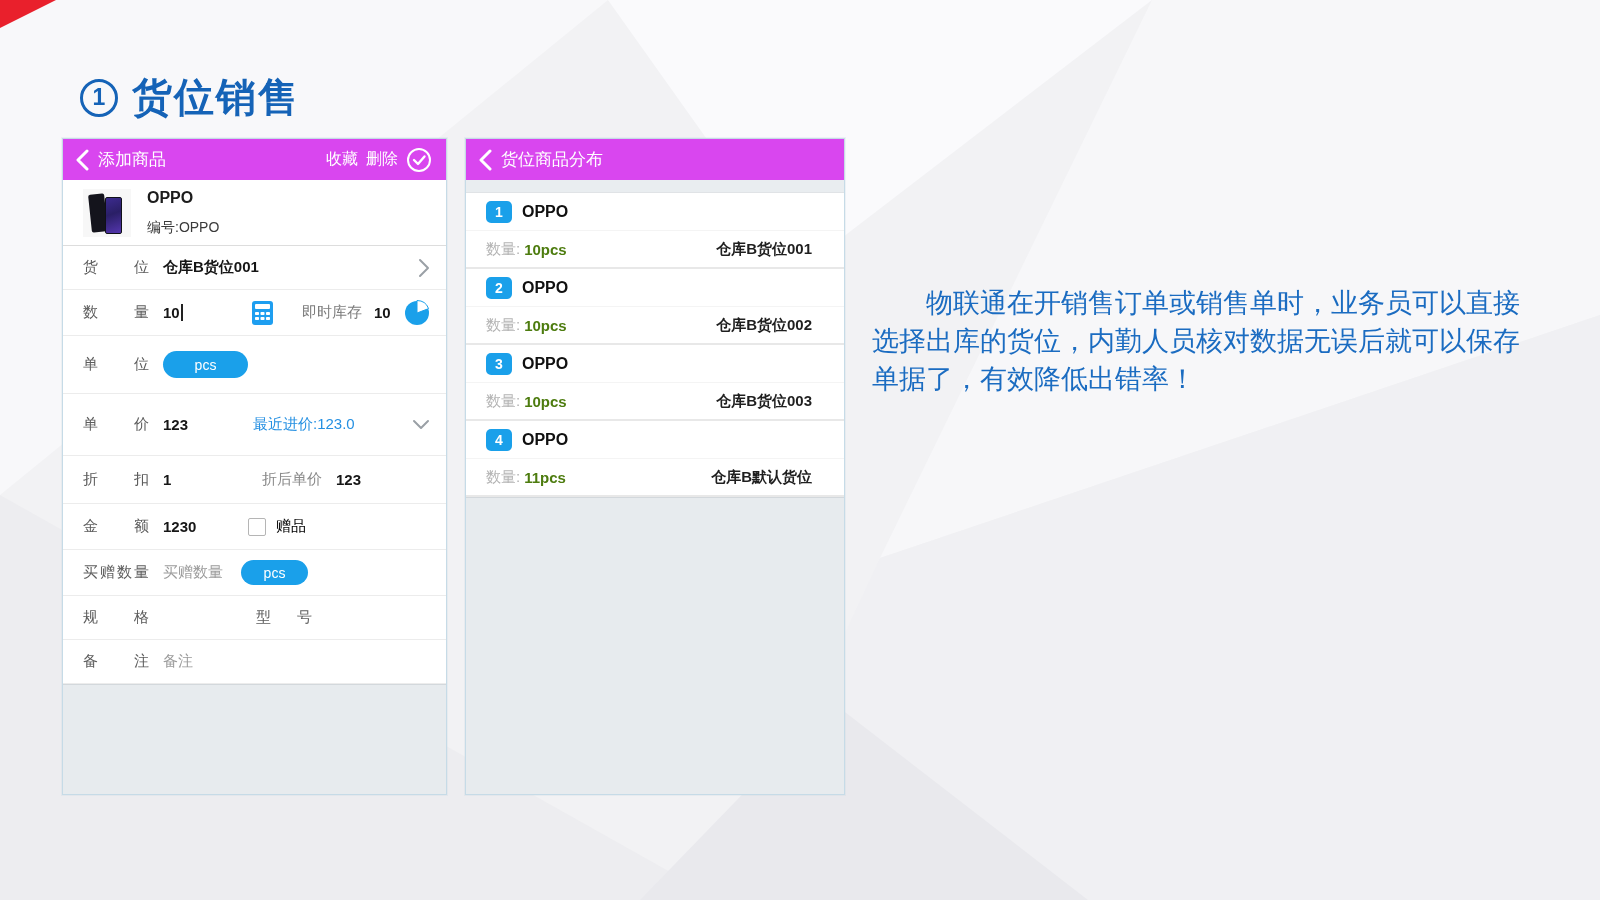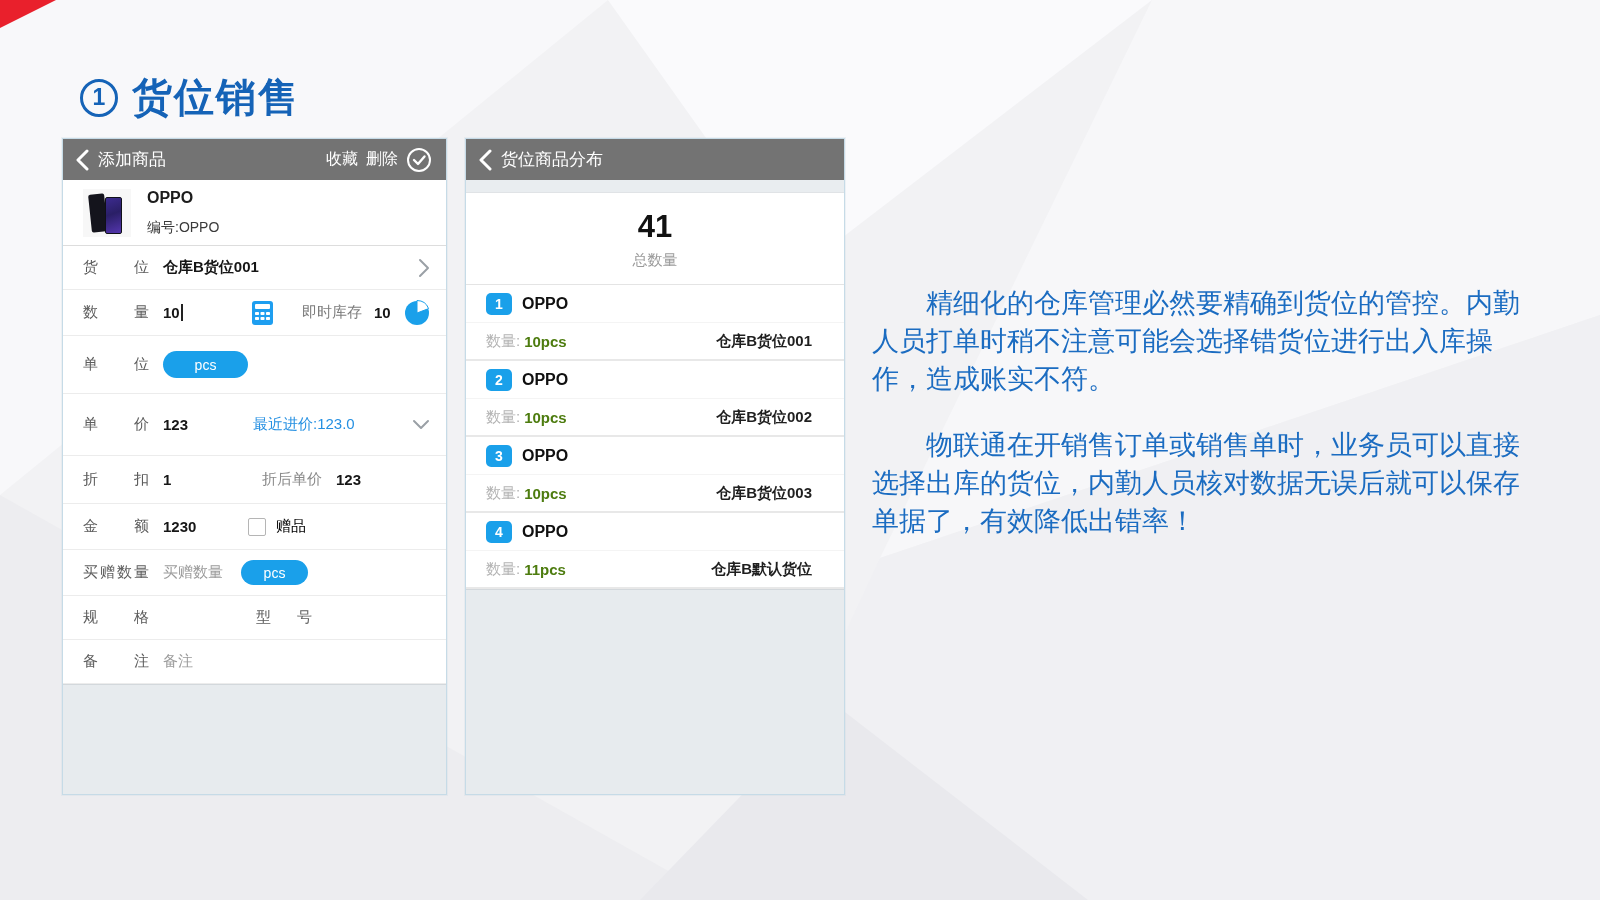--- a/index.html
+++ b/index.html
@@ -25,21 +25,21 @@
   .num-circle { display:inline-flex; width:38px; height:38px; border:3px solid #1563b7;
     border-radius:50%; align-items:center; justify-content:center; font-size:23px; font-weight:bold; }
   .title-text { font-size:40px; font-weight:600; letter-spacing:2px; }
 
   
   .phone { position:absolute; top:138px; background:#fff; border:1px solid #c6dbe7;
     box-shadow:0 0 0 1px rgba(200,215,225,.25); display:flex; flex-direction:column; overflow:hidden; }
   .phone-left  { left:62px;  width:385px; height:657px; }
   .phone-right { left:465px; width:380px; height:657px; }
 
-  .p-header { height:41px; background:#737373; color:#fff; display:flex; align-items:center;
+  .p-header { height:41px; background:#d946ef; color:#fff; display:flex; align-items:center;
     padding:0 14px 0 12px; flex:none; }
   .h-left { display:flex; align-items:center; gap:8px; font-size:17px; cursor:pointer; }
   .h-right { margin-left:auto; display:flex; align-items:center; gap:8px; font-size:16px; }
   .h-right .hbtn { cursor:pointer; }
 
   
   .product-row { display:flex; align-items:center; gap:16px; padding:9px 20px; height:66px;
     border-bottom:1px solid #dddddd; flex:none; }
   .product-img { width:48px; height:48px; background:#f7f7f7; position:relative; flex:none; }
   .ph-back { position:absolute; left:7px; top:5px; width:16px; height:38px; background:#14141c;
@@ -243,24 +243,20 @@
       <div class="h-left">
         <svg width="15" height="22" viewBox="0 0 15 22">
           <polyline points="12,2 3,11 12,20" fill="none" stroke="#ffffff" stroke-width="3" stroke-linecap="round" stroke-linejoin="round"></polyline>
         </svg>
         <span>货位商品分布</span>
       </div>
     </div>
 
     <div class="gray-strip"></div>
 
-    <div class="summary">
-      <div class="summary-total">41</div>
-      <div class="summary-label">总数量</div>
-    </div>
 
     <div class="ditem">
       <div class="ditem-name">
         <span class="badge">1</span>
         <span class="ditem-title">OPPO</span>
       </div>
       <div class="ditem-qty">
         <span class="qty-label">数量:</span>
         <span class="qty-value">10pcs</span>
         <span class="qty-loc">仓库B货位001</span>
@@ -300,17 +296,16 @@
         <span class="qty-label">数量:</span>
         <span class="qty-value">11pcs</span>
         <span class="qty-loc">仓库B默认货位</span>
       </div>
     </div>
 
     <div class="phone-filler"></div>
   </div>
 
   <div class="desc">
-    <p>精细化的仓库管理必然要精确到货位的管控。内勤人员打单时稍不注意可能会选择错货位进行出入库操作，造成账实不符。</p>
     <p>物联通在开销售订单或销售单时，业务员可以直接选择出库的货位，内勤人员核对数据无误后就可以保存单据了，有效降低出错率！</p>
   </div>
 
 </div>
 
 </body></html>

